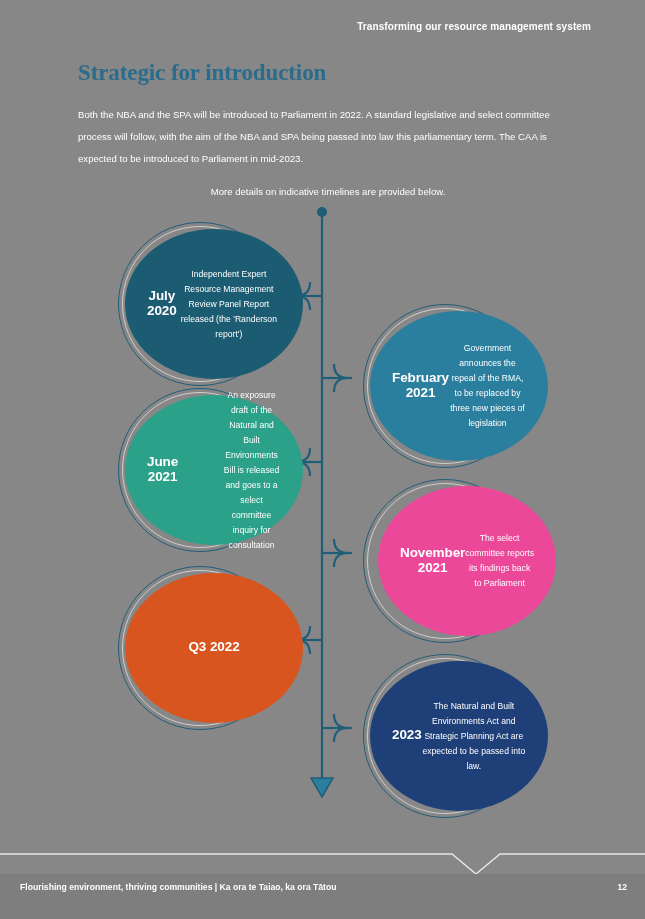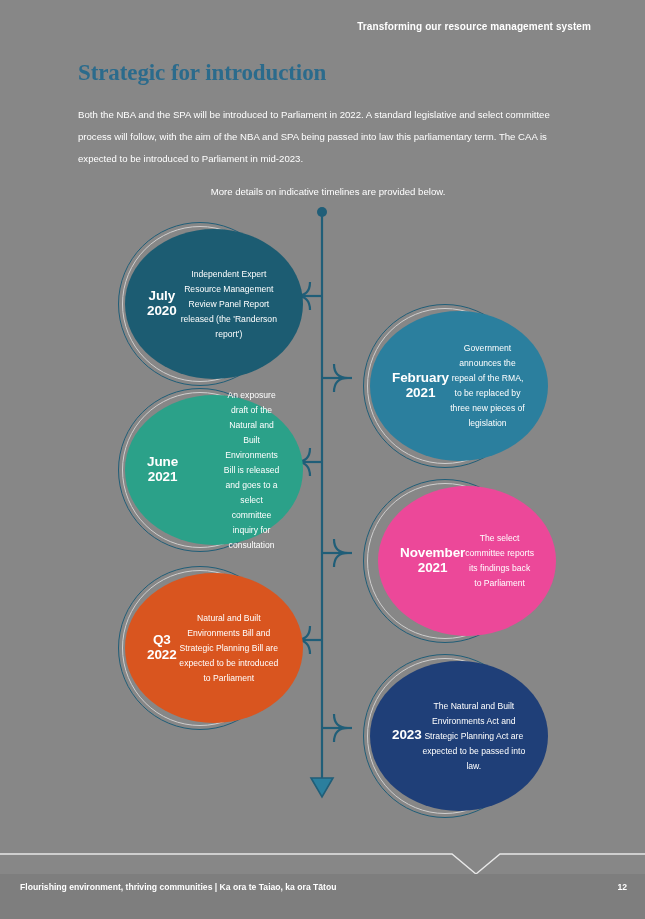--- a/index.html
+++ b/index.html
@@ -205,21 +205,20 @@
     <div class="node-desc">An exposure draft of the Natural and Built Environments Bill is released and goes to a select committee inquiry for consultation</div>
   </div>
 
   <div class="node" style="left: 378px; top: 286px; background: #ec4899;">
     <div class="node-date">November 2021</div>
     <div class="node-desc">The select committee reports its findings back to Parliament</div>
   </div>
 
   <div class="node" style="left: 125px; top: 373px; background: rgb(217, 85, 31);">
     <div class="node-date">Q3 2022</div>
-    <div class="node-desc">Natural and Built Environments Bill and Strategic Planning Bill are expected to be introduced to Parliament</div>
   </div>
 
   <div class="node" style="left: 370px; top: 461px; background: rgb(31, 63, 120);">
     <div class="node-date">2023</div>
     <div class="node-desc">The Natural and Built Environments Act and Strategic Planning Act are expected to be passed into law.</div>
   </div>
 </div>
 
 <svg class="footer-rule">
   <path d="M0 2 L452 2 L476 22 L500 2 L645 2" fill="none" stroke="#e8e8e8" stroke-width="1.4"></path>

